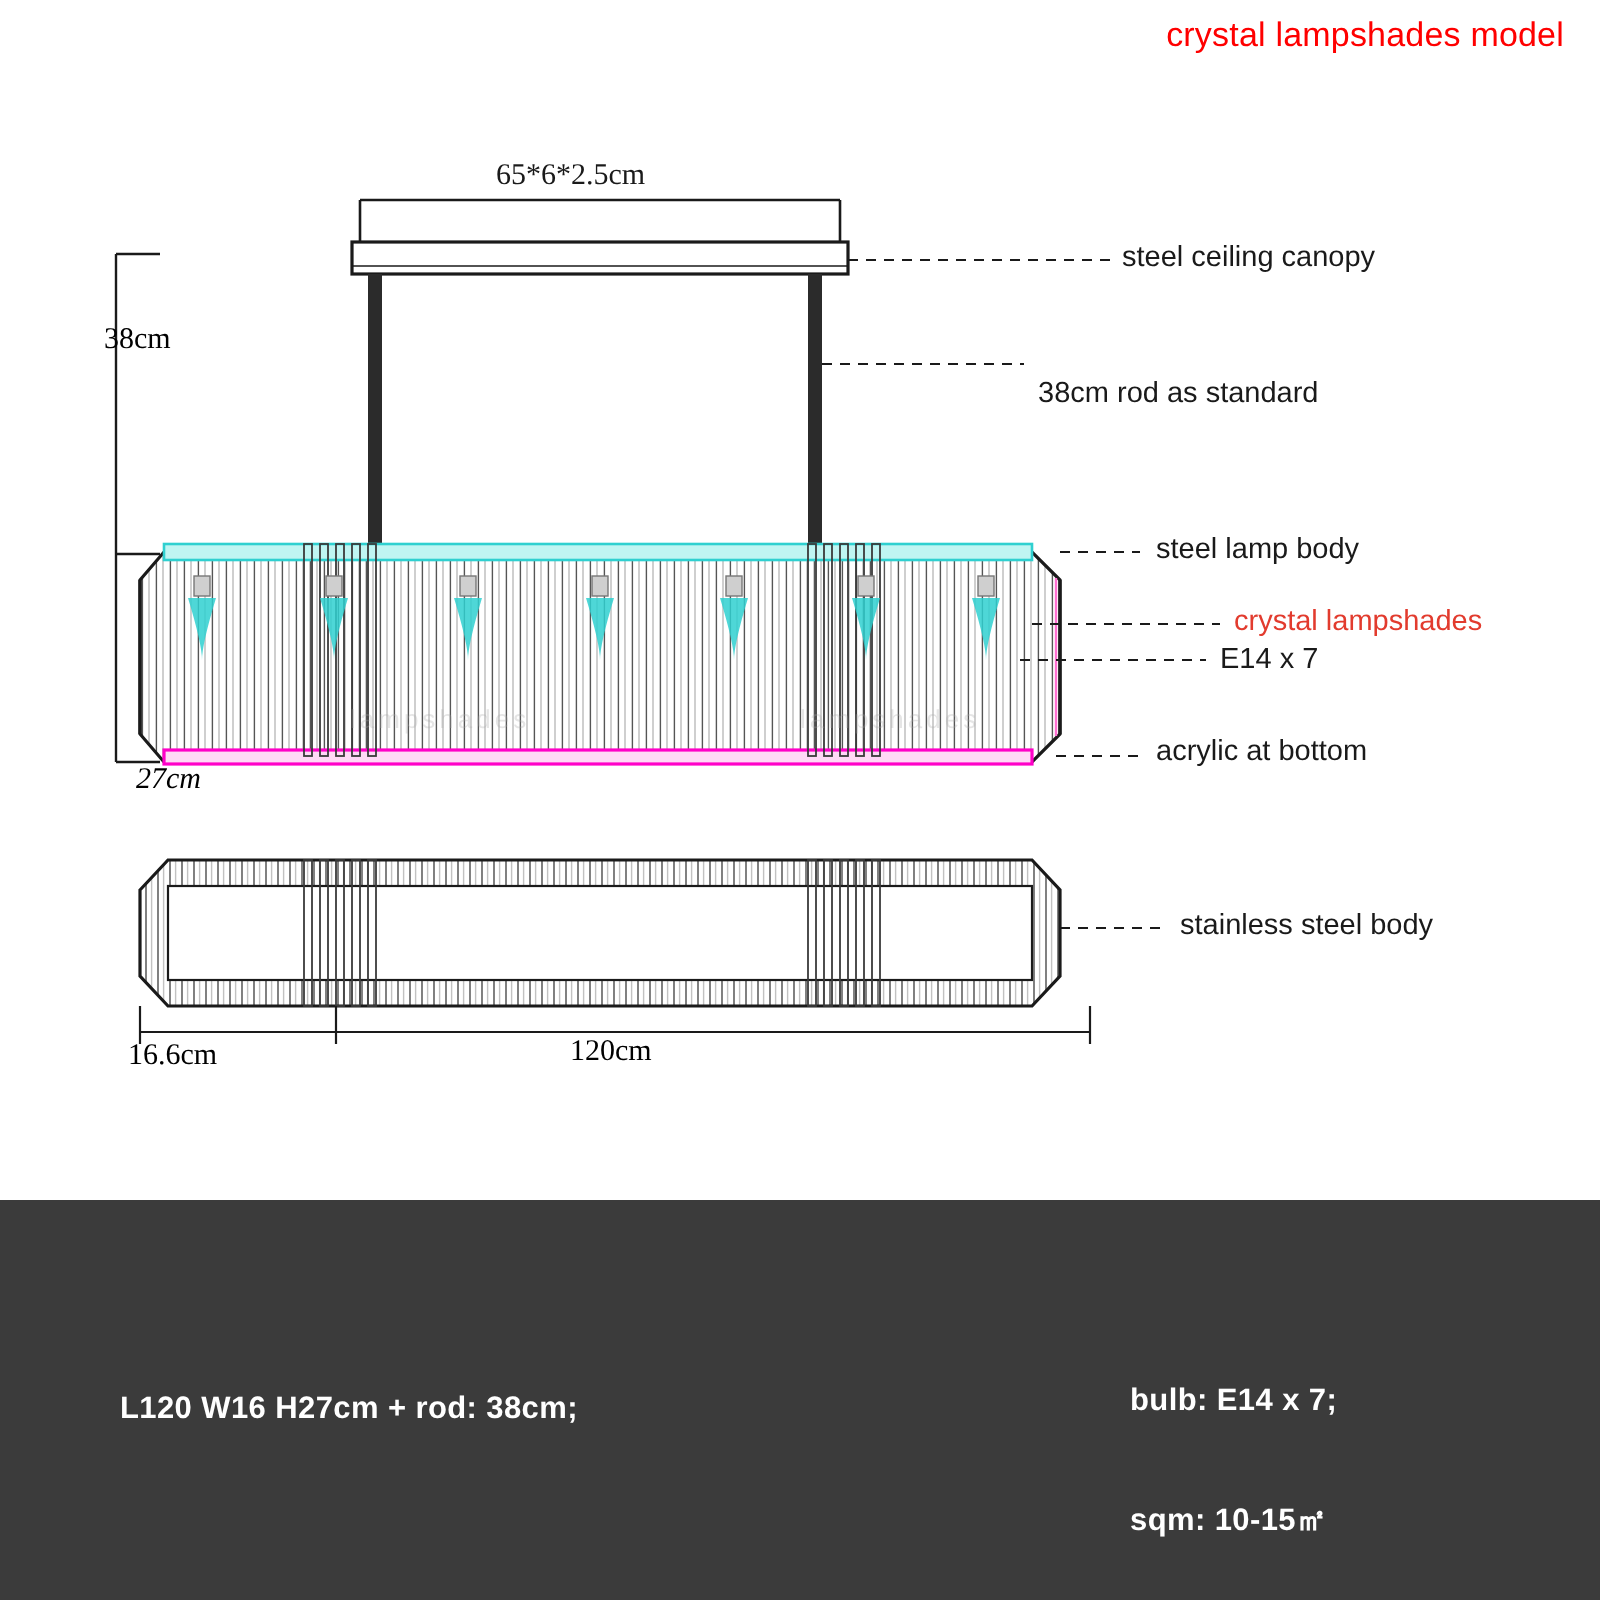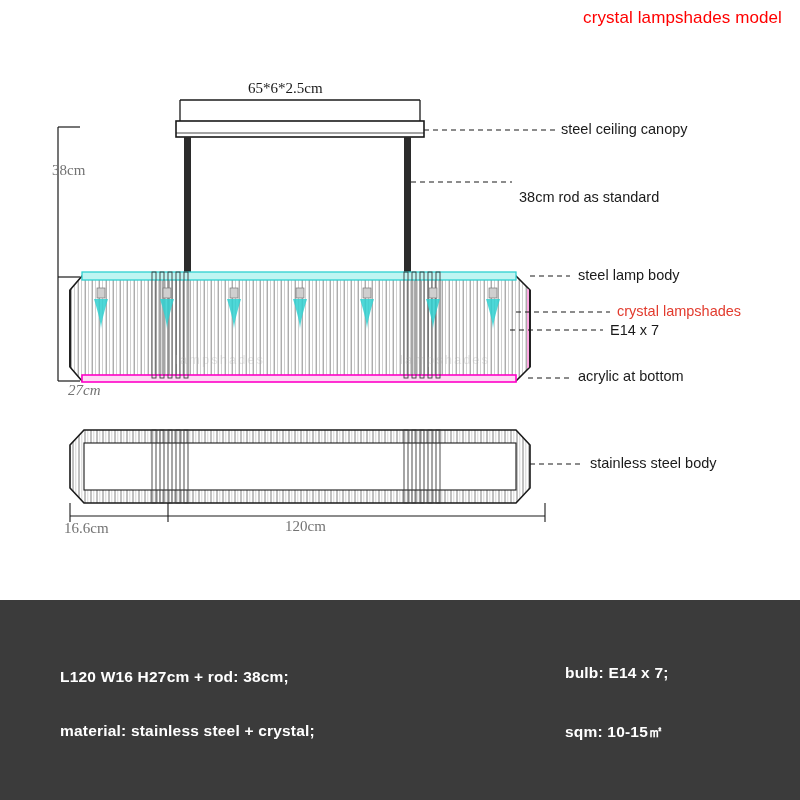--- a/index.html
+++ b/index.html
@@ -5,39 +5,39 @@
   html,body{margin:0;padding:0;}
   body{width:800px;height:800px;background:#ffffff;font-family:"Liberation Sans",sans-serif;position:relative;overflow:hidden;}
   .canvas{position:absolute;left:0;top:0;width:800px;height:800px;}
   .abs{position:absolute;}
 
   
   .title{
     color:#ff0000;font-weight:normal;font-size:17px;letter-spacing:0.1px;
   }
   .dim{
-    color:#737373;font-size:15px;font-family:"Liberation Serif",serif;
+    color:#000000;font-size:15px;font-family:"Liberation Serif",serif;
   }
   .dim-dark{
     color:#1a1a1a;font-size:15px;font-family:"Liberation Serif",serif;
   }
   .callout{
     color:#1a1a1a;font-size:14.5px;font-family:"Liberation Sans",sans-serif;
   }
   .callout-red{
     color:#e23b2e;font-size:14.5px;font-family:"Liberation Sans",sans-serif;
   }
 
   
   .specbar{
     position:absolute;left:0;top:600px;width:800px;height:200px;background:#3b3b3b;
   }
   .spec-text{
     position:absolute;color:#ffffff;font-weight:bold;font-size:15.5px;
-    font-family:"Liberation Sans",sans-serif;letter-spacing:0.2px;
+    font-family:"Liberation Sans",sans-serif;letter-spacing:0.2px;margin-top:28px;
   }
   .watermark{
     position:absolute;color:rgba(170,170,170,0.30);font-size:13px;letter-spacing:2px;
     font-family:"Liberation Sans",sans-serif;
   }
 </style>
 </head>
 <body>
 
 <div class="abs title" style="right:18px;top:8px;">crystal lampshades model</div>
@@ -191,15 +191,14 @@
 <div class="abs callout" style="left:610px;top:322px;">E14 x 7</div>
 <div class="abs callout" style="left:578px;top:368px;">acrylic at bottom</div>
 <div class="abs callout" style="left:590px;top:455px;">stainless steel body</div>
 
 <div class="watermark" style="left:175px;top:352px;">lampshades</div>
 <div class="watermark" style="left:400px;top:352px;">lampshades</div>
 
 <div class="specbar">
   <div class="spec-text" style="left:60px;top:68px;">L120 W16 H27cm + rod: 38cm;</div>
   <div class="spec-text" style="left:565px;top:64px;">bulb: E14 x 7;</div>
-  <div class="spec-text" style="left:60px;top:122px;">material: stainless steel + crystal;</div>
   <div class="spec-text" style="left:565px;top:122px;">sqm: 10-15㎡</div>
 </div>
 
 </body></html>

